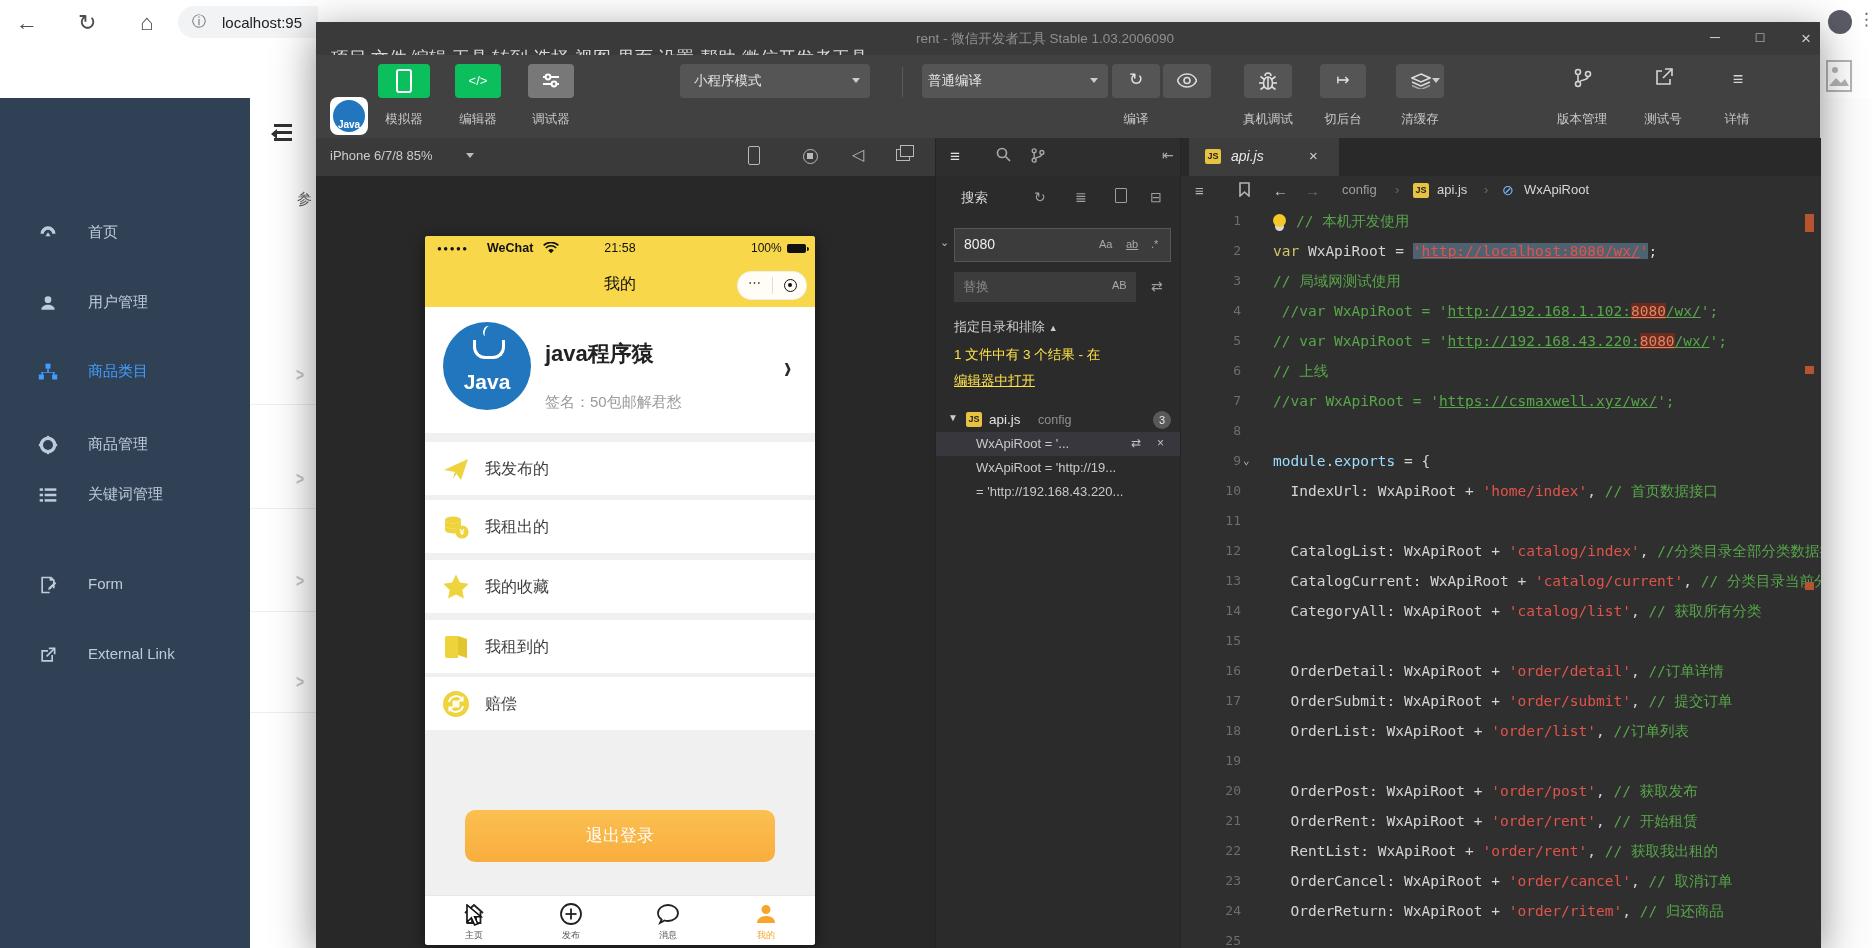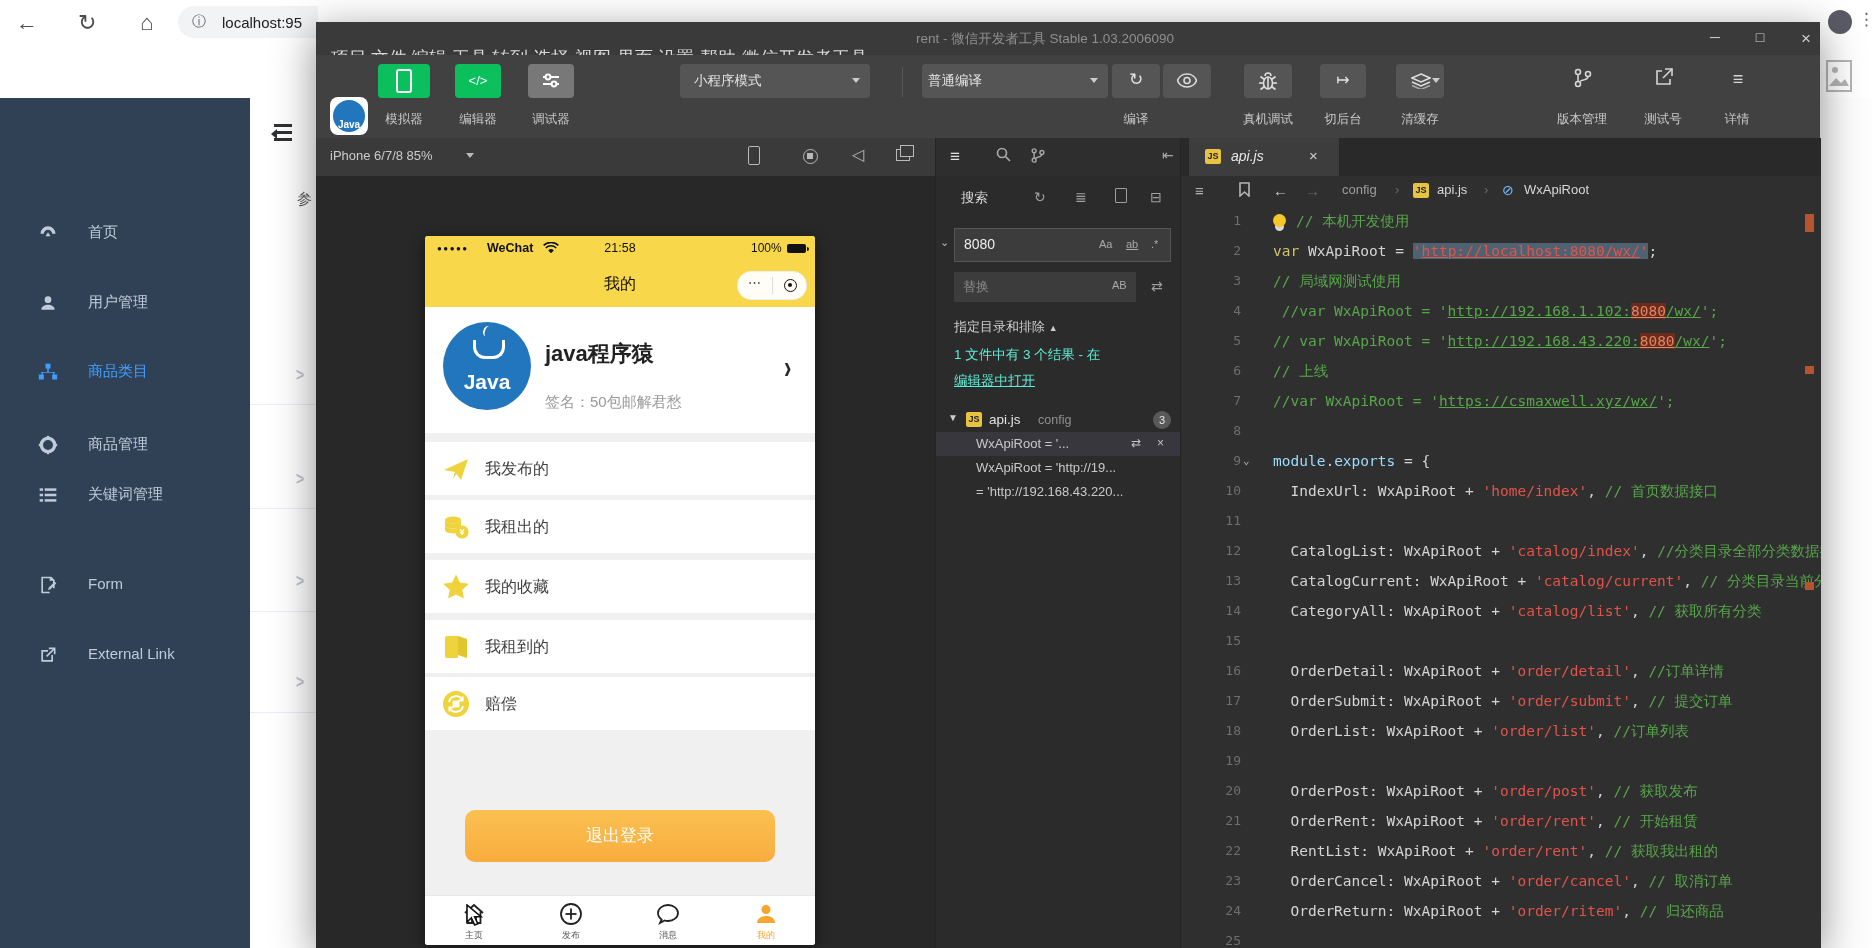--- a/index.html
+++ b/index.html
@@ -92,21 +92,21 @@
   .yellow-fill{fill:#eed33d;}
   
   #search-panel{left:619px;top:154px;width:245px;height:772px;background:#2b2b2b;border-left:1px solid #242424;color:#ccc;overflow:hidden;}
   .sp-ico{position:absolute;color:#9f9f9f;font-size:13px;}
   #search-input{position:absolute;left:18px;top:52px;width:217px;height:34px;background:#3c3c3c;border:1px solid #565656;box-sizing:border-box;}
   #search-input .qv{position:absolute;left:9px;top:7px;font-size:14px;color:#eee;}
   .in-ic{position:absolute;top:9px;font-size:11px;color:#a9a9a9;}
   #replace-input{position:absolute;left:18px;top:96px;width:182px;height:30px;background:#3c3c3c;box-sizing:border-box;}
   #replace-input .ph{position:absolute;left:9px;top:6px;font-size:13px;color:#8a8a8a;}
   #dirs-toggle{position:absolute;left:18px;top:142px;font-size:13px;color:#cfcfcf;}
-  .res-sum{position:absolute;left:18px;font-size:13.5px;color:#5eead4;}
+  .res-sum{position:absolute;left:18px;font-size:13.5px;color:#fde047;}
   #tree-row{position:absolute;left:0;top:232px;width:245px;height:24px;}
   .badge3{position:absolute;left:217px;top:3px;width:18px;height:18px;border-radius:50%;background:#595959;color:#e8e8e8;font-size:11px;text-align:center;line-height:18px;}
   .res-row{position:absolute;left:0;width:245px;height:24px;font-size:13px;color:#c9c9c9;}
   .res-row .rt{position:absolute;left:40px;top:4px;white-space:nowrap;}
   .res-row.sel{background:#37373d;}
   .res-ic{position:absolute;top:4px;color:#c3c3c3;font-size:12px;}
   
   #editor{left:864px;top:154px;width:640px;height:772px;background:#2f2f2f;border-left:1px solid #242424;overflow:hidden;}
   #breadcrumb{position:absolute;left:0;top:0;width:640px;height:30px;font-size:13px;color:#9d9d9d;}
   .bc{position:absolute;top:6px;white-space:nowrap;}

